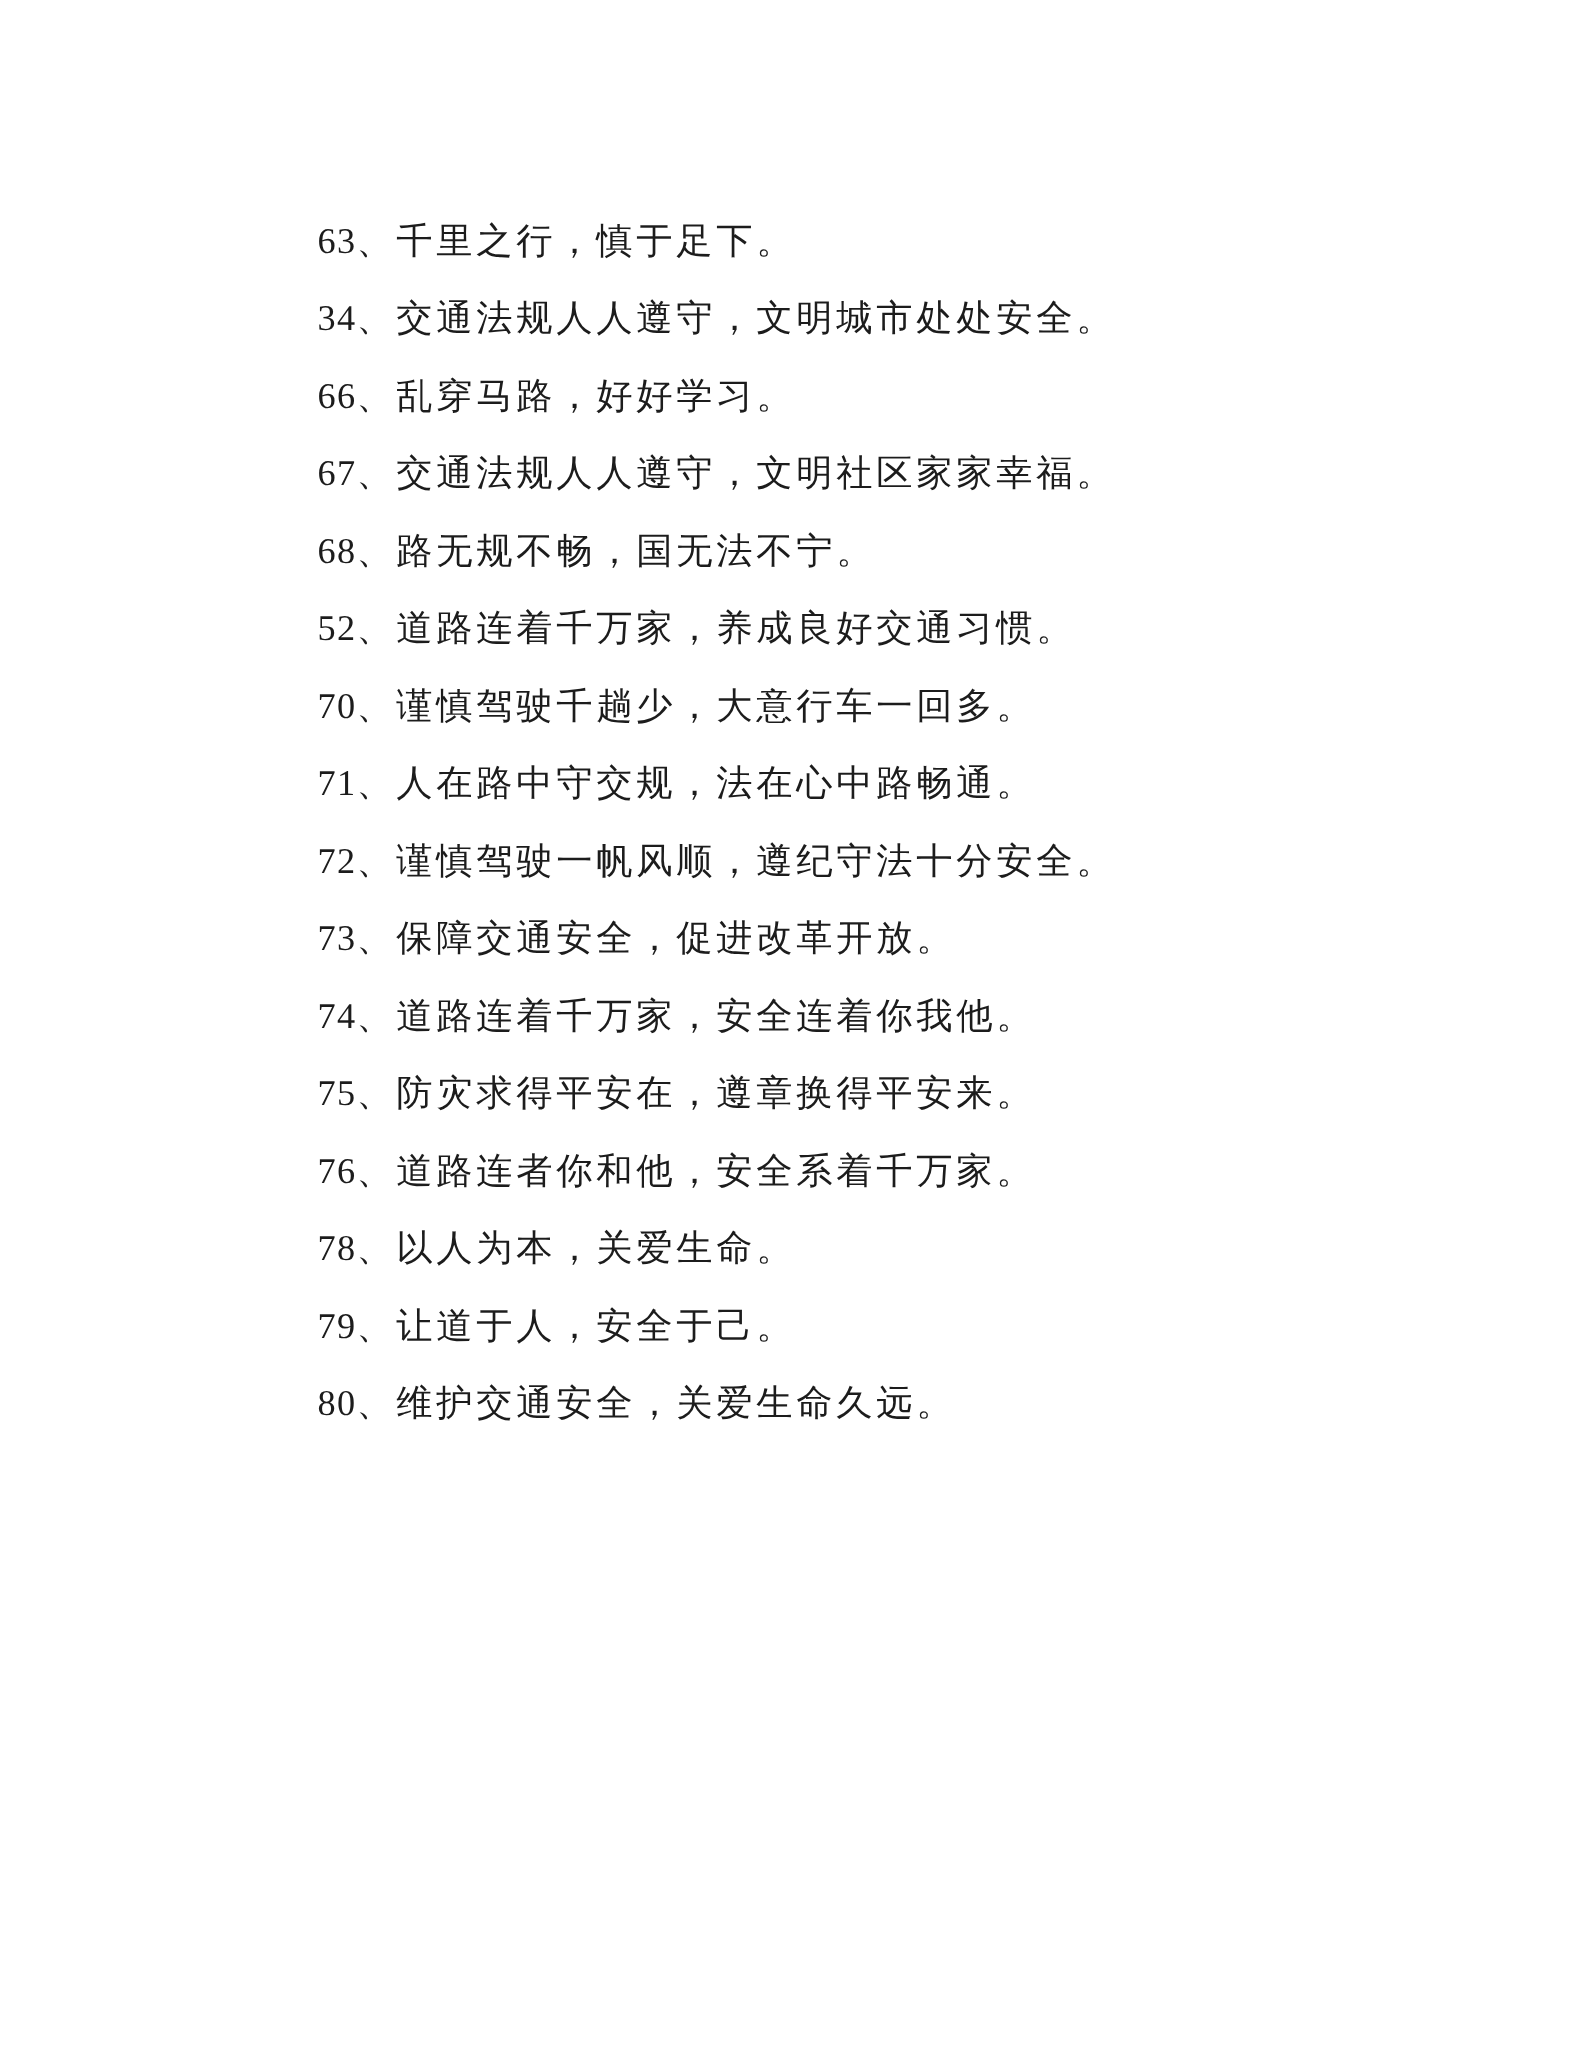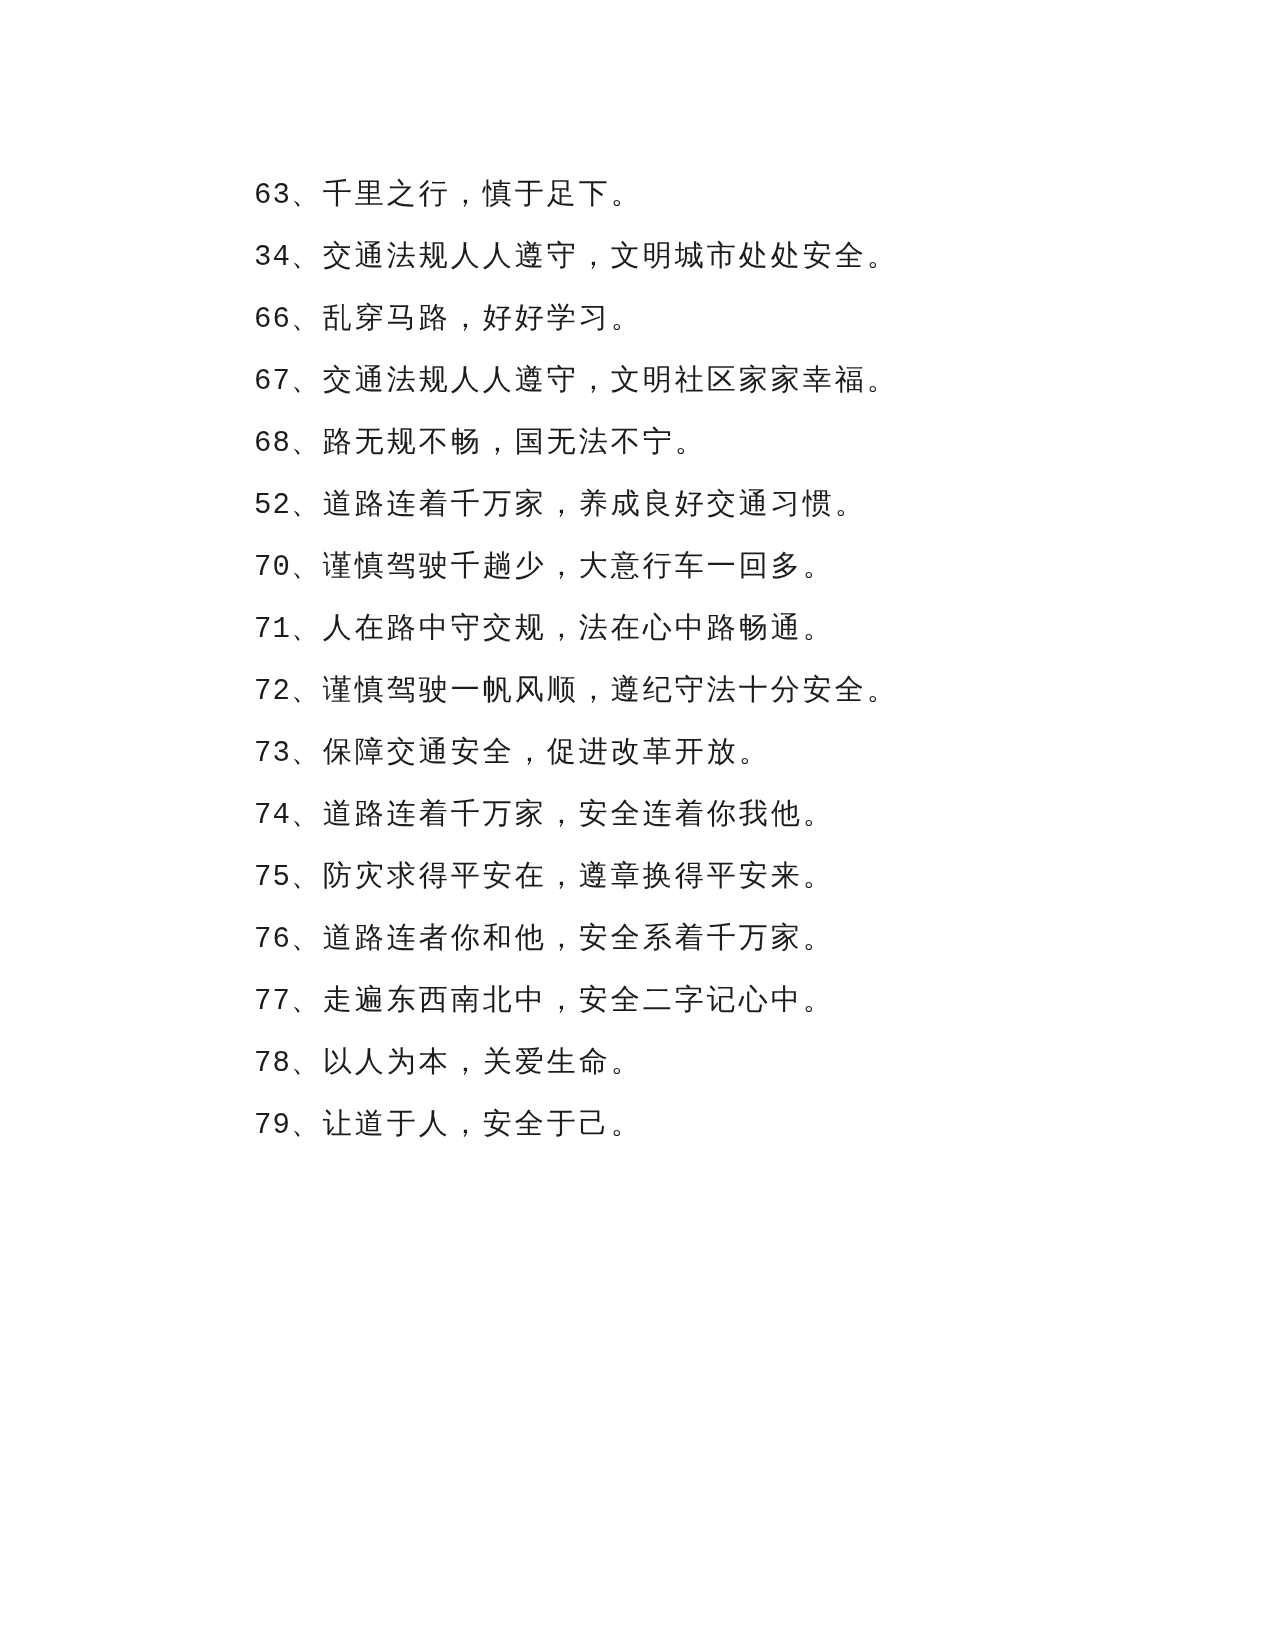--- a/index.html
+++ b/index.html
@@ -27,21 +27,20 @@
   .slogan-item {
     height: 62px;
     line-height: 62px;
     white-space: nowrap;
     font-size: 29px;
     color: #1c1c1c;
     font-weight: 400;
   }
   .item-num {
     letter-spacing: 1px;
-    font-family: Liberation Mono, monospace;
   }
   .item-sep,
   .item-text {
     letter-spacing: 3px;
   }
 </style>
 </head>
 <body>
 
 <div class="page">
@@ -67,21 +66,21 @@
     <div class="slogan-item"><span class="item-num">72</span><span class="item-sep">、</span><span class="item-text">谨慎驾驶一帆风顺，遵纪守法十分安全。</span></div>
 
     <div class="slogan-item"><span class="item-num">73</span><span class="item-sep">、</span><span class="item-text">保障交通安全，促进改革开放。</span></div>
 
     <div class="slogan-item"><span class="item-num">74</span><span class="item-sep">、</span><span class="item-text">道路连着千万家，安全连着你我他。</span></div>
 
     <div class="slogan-item"><span class="item-num">75</span><span class="item-sep">、</span><span class="item-text">防灾求得平安在，遵章换得平安来。</span></div>
 
     <div class="slogan-item"><span class="item-num">76</span><span class="item-sep">、</span><span class="item-text">道路连者你和他，安全系着千万家。</span></div>
 
-    <div class="slogan-item"><span class="item-num">77</span><span class="item-sep">、</span><span class="item-text">走遍东西南北中，安全二字记心中。</span></div>
 
     <div class="slogan-item"><span class="item-num">78</span><span class="item-sep">、</span><span class="item-text">以人为本，关爱生命。</span></div>
 
     <div class="slogan-item"><span class="item-num">79</span><span class="item-sep">、</span><span class="item-text">让道于人，安全于己。</span></div>
 
+    <div class="slogan-item"><span class="item-num">80</span><span class="item-sep">、</span><span class="item-text">维护交通安全，关爱生命久远。</span></div>
 
   </div>
 </div>
 
 </body></html>

